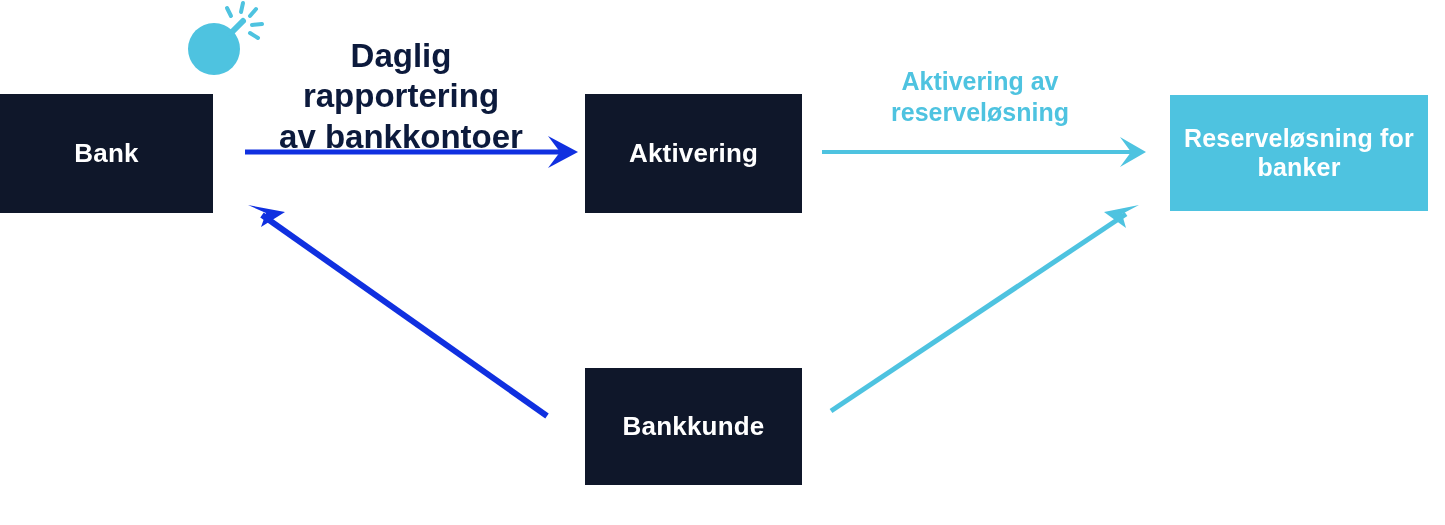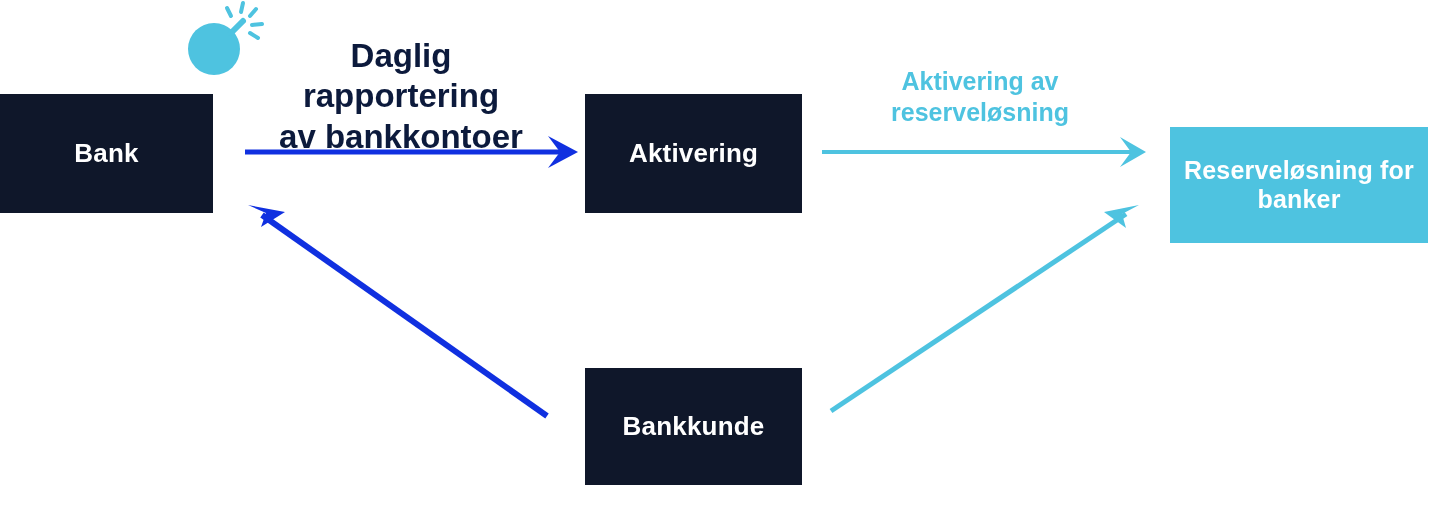--- a/index.html
+++ b/index.html
@@ -31,21 +31,21 @@
     letter-spacing: 0.2px;
     line-height: 1.18;
     box-sizing: border-box;
     padding: 4px 10px;
   }
   .node.navy { background: #0f172a; }
   .node.cyan { background: #4ec3e0; }
 
   #node-bank      { left: 0px;    top: 94px;  width: 213px; height: 119px; font-size: 26px; }
   #node-datalager { left: 585px;  top: 94px;  width: 217px; height: 119px; font-size: 26px; }
-  #node-reserve   { left: 1170px; top: 95px;  width: 258px; height: 116px; font-size: 25px; margin-top: 32px; }
+  #node-reserve   { left: 1170px; top: 95px;  width: 258px; height: 116px; font-size: 25px; }
   #node-bankkunde { left: 585px;  top: 368px; width: 217px; height: 117px; font-size: 26px; }
 
   
   .caption {
     position: absolute;
     text-align: center;
     font-weight: 700;
     line-height: 1.22;
     white-space: pre-line;
   }

